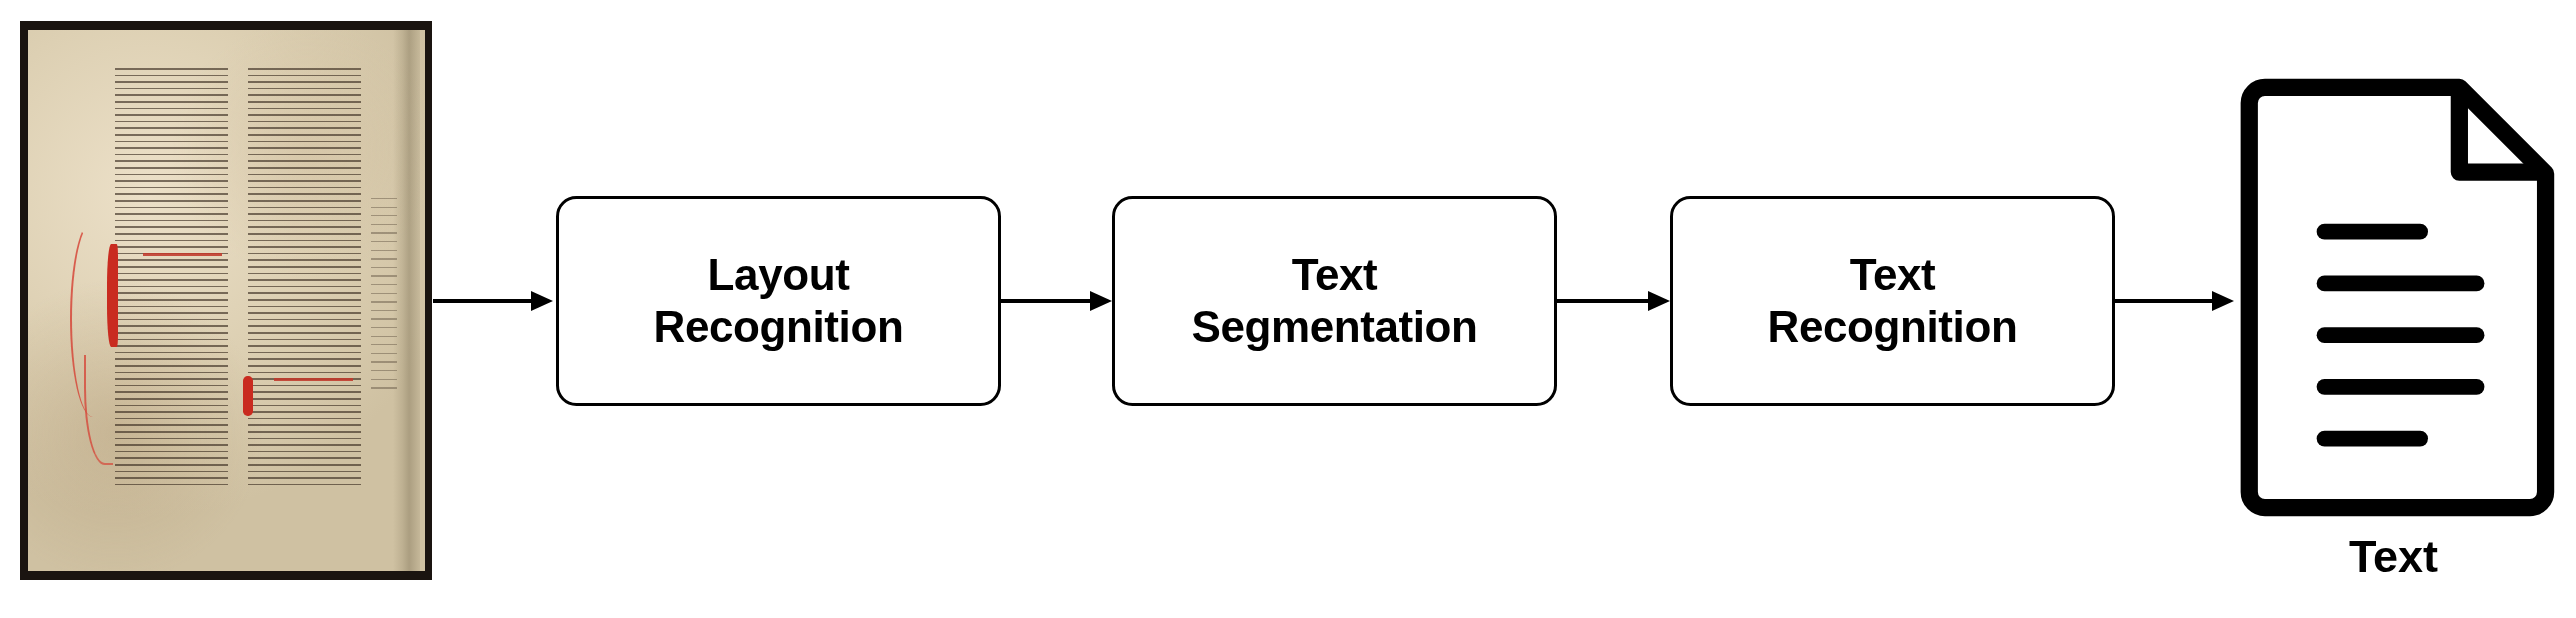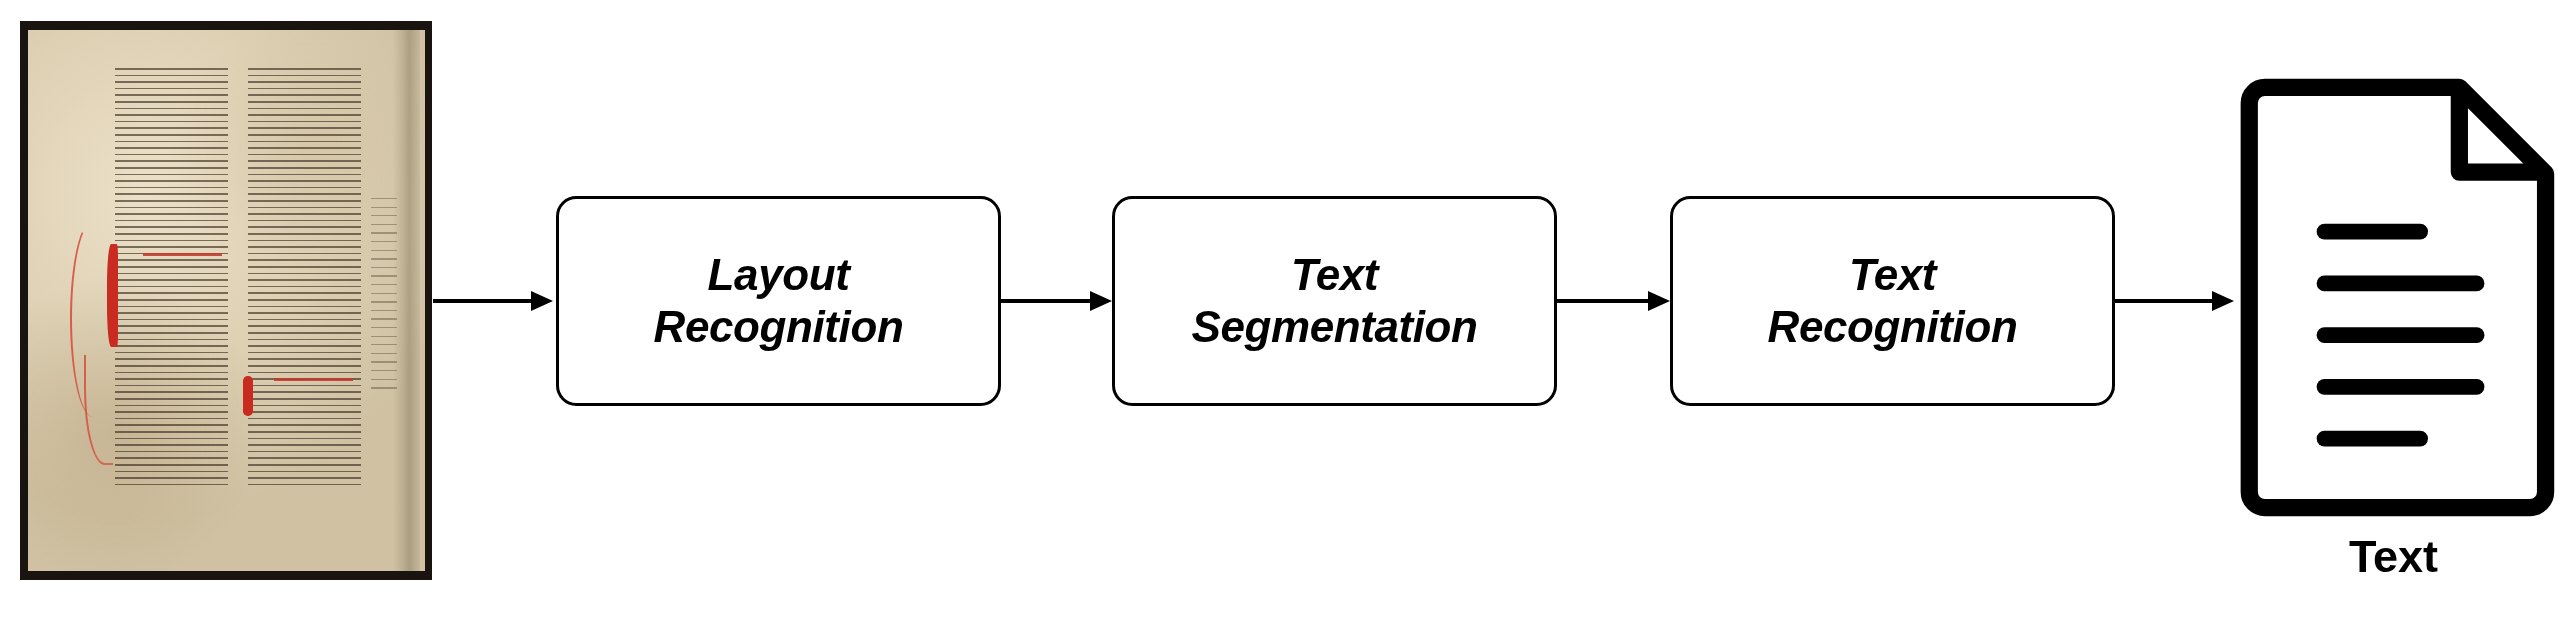--- a/index.html
+++ b/index.html
@@ -146,21 +146,20 @@
     text-align: center;
   }
   .stage-label {
     font-family: "Liberation Sans", sans-serif;
     font-weight: bold;
     font-size: 44px;
     line-height: 1.18;
     color: #000000;
     letter-spacing: -0.4px;
     white-space: pre-line;
-    font-style: italic;
   }
 
   
   .arrow {
     position: absolute;
     top: 296px;
     height: 9.4px;
   }
   .arrow .shaft {
     position: absolute;

